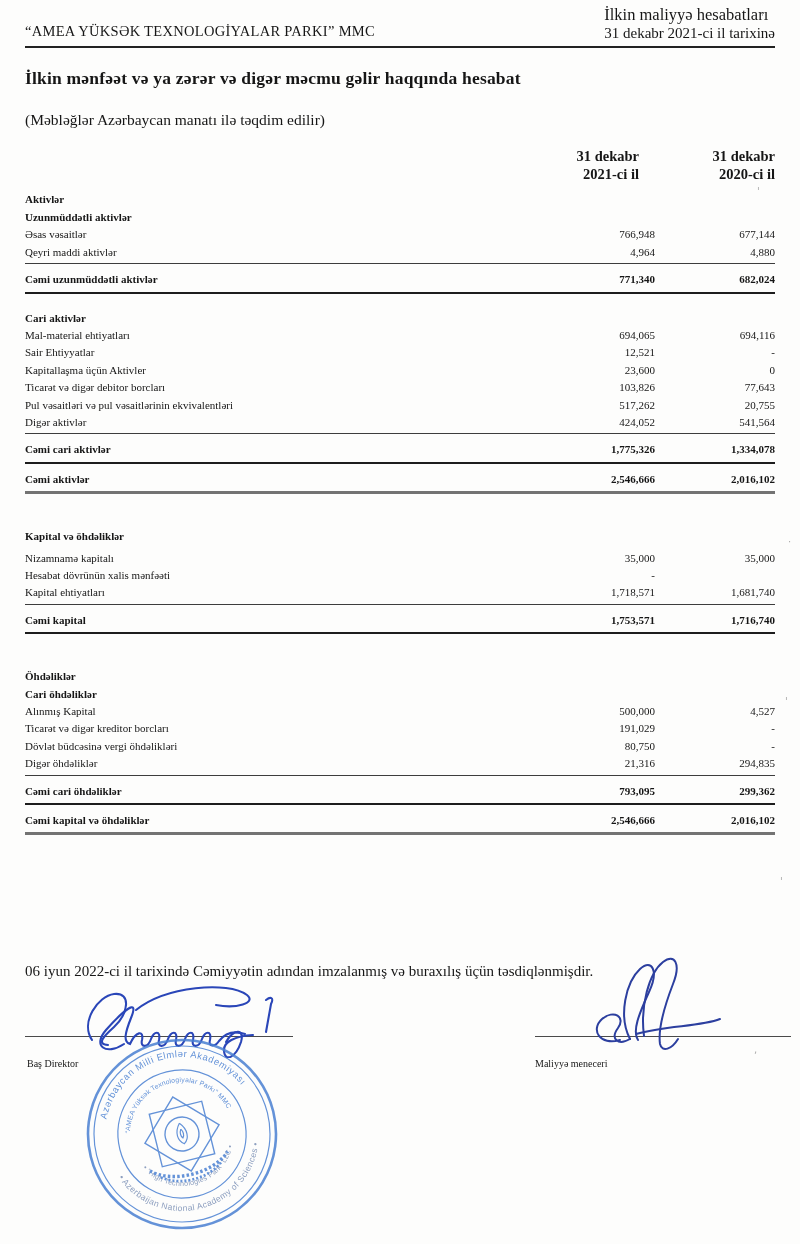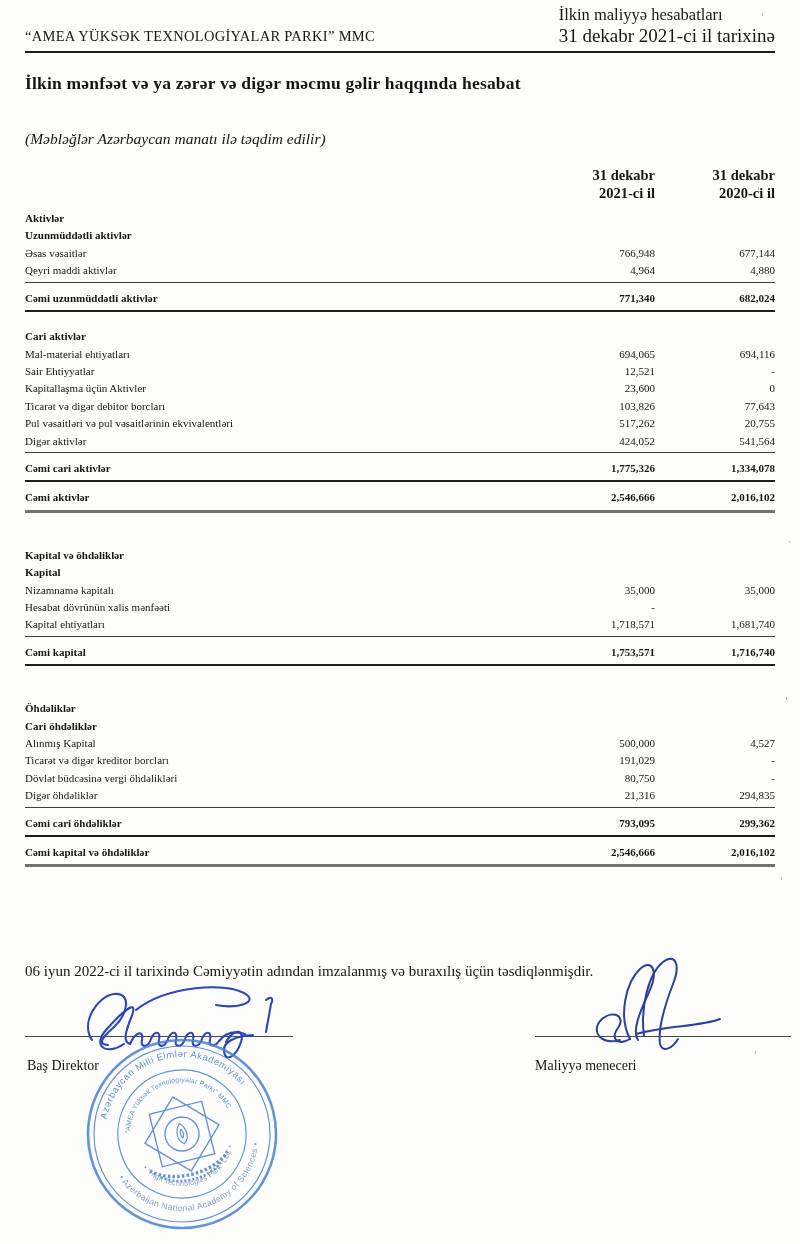--- a/index.html
+++ b/index.html
@@ -12,27 +12,27 @@
     color:#161616;
     overflow:hidden;
   }
   .inner{position:absolute;left:25px;right:25px;top:0;}
 
   
   .hdr{display:flex;justify-content:space-between;align-items:flex-end;padding-top:6px;border-bottom:2px solid #222;padding-bottom:4px;}
   .hdr-left{font-size:14.5px;letter-spacing:.3px;padding-bottom:2px;}
   .hdr-right{text-align:left;line-height:1.15;}
   .hdr-right .l1{font-size:16.5px;}
-  .hdr-right .l2{font-size:19px;}
+  .hdr-right .l2{font-size:15px;}
 
   .title{margin-top:20px;font-size:17.5px;font-weight:bold;letter-spacing:.2px;}
-  .subtitle{margin-top:36px;font-size:15.5px;font-style:italic;}
+  .subtitle{margin-top:22px;font-size:15.5px;}
 
   
-  .colhead{display:flex;margin-top:18px;font-weight:bold;font-size:14.5px;line-height:1.25;}
+  .colhead{display:flex;margin-top:18px;font-weight:bold;font-size:14.5px;line-height:1.25;gap:16px;}
   .colhead .sp{flex:1;}
   .colhead .c1{width:105px;text-align:right;}
   .colhead .c2{width:120px;text-align:right;}
 
   
   .tbody{margin-top:8px;font-size:11px;}
   .row{display:flex;padding:2px 0;line-height:1.22;}
   .row .lbl{flex:1;}
   .row .v1{width:105px;text-align:right;}
   .row .v2{width:120px;text-align:right;}
@@ -42,21 +42,21 @@
   .rb2{border-bottom:2.2px solid #1d1d1d;}
   .rb3{border-bottom:3px solid #737373;}
   .gap{margin-top:16px;}
   .gap2{margin-top:34px;}
 
   
   .statement{position:absolute;left:25px;top:963px;font-size:15px;width:640px;}
   .sig-line{position:absolute;top:1036px;border-top:1.6px solid #4a4a4a;height:0;}
   .sig-line.left{left:25px;width:268px;}
   .sig-line.right{left:535px;width:256px;}
-  .role{position:absolute;top:1058px;font-size:14px;text-align:center;}
+  .role{position:absolute;top:1058px;font-size:10px;text-align:center;}
   .role.left{left:27px;}
   .role.right{left:535px;}
   .sigsvg{position:absolute;pointer-events:none;}
   .stampsvg{position:absolute;left:82px;top:1034px;opacity:.85;}
 
   .artifact{position:absolute;color:#8f8f8f;font-size:10px;font-family:"DejaVu Sans",sans-serif;opacity:.75;}
 </style>
 </head>
 <body>
 
@@ -156,21 +156,20 @@
           <div class="lbl b">Cəmi aktivlər</div>
           <div class="v1 b">2,546,666</div>
           <div class="v2 b">2,016,102</div>
         </div>
         <div class="row gap2">
           <div class="lbl b">Kapital və öhdəliklər</div>
           <div class="v1 b"></div>
           <div class="v2 b"></div>
         </div>
         <div class="row">
-          <div class="lbl b">Kapital</div>
           <div class="v1 b"></div>
           <div class="v2 b"></div>
         </div>
         <div class="row">
           <div class="lbl">Nizamnamə kapitalı</div>
           <div class="v1">35,000</div>
           <div class="v2">35,000</div>
         </div>
         <div class="row">
           <div class="lbl">Hesabat dövrünün xalis  mənfəəti</div>

